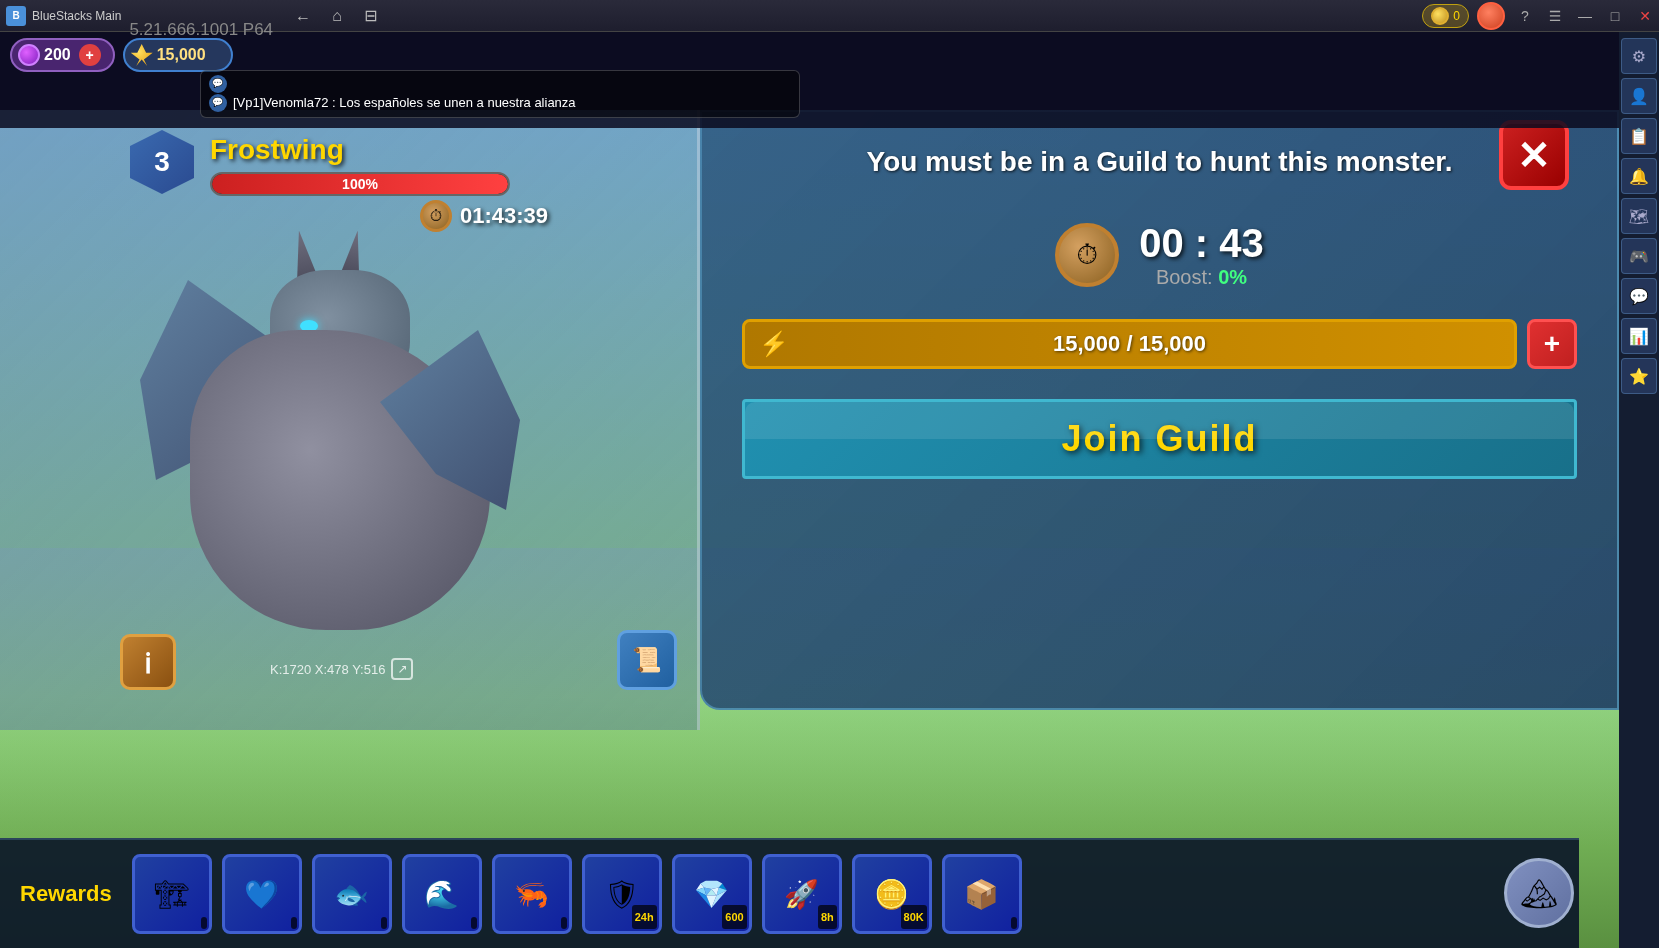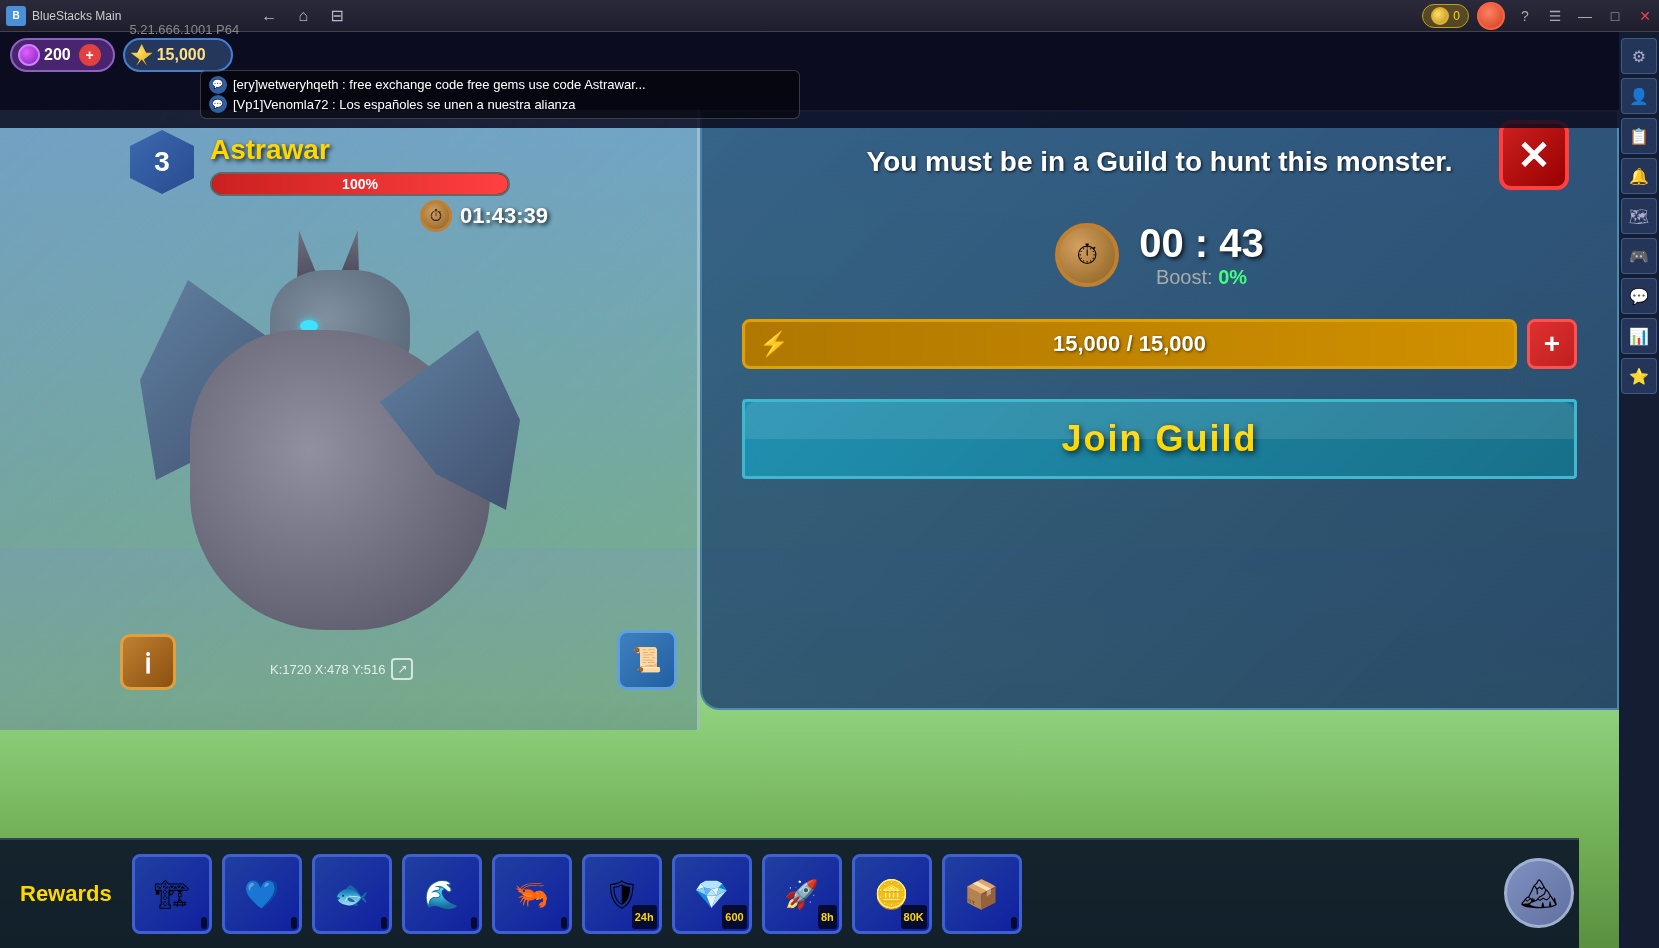--- a/index.html
+++ b/index.html
@@ -567,21 +567,21 @@
       border: 2px solid #ff6040;
       margin-right: 4px;
     }
   </style>
 </head>
 <body>
 
 <div id="titlebar">
   <div class="bs-logo">B</div>
   <span class="title-text">BlueStacks Main</span>
-  <span class="title-text" style="color:#888; margin-left:8px; font-size:13px;margin-top:28px;">5.21.666.1001 P64</span>
+  <span class="title-text" style="color:#888; margin-left:8px; font-size:17px;margin-top:28px;">5.21.666.1001 P64</span>
 
   <div style="display:flex; align-items:center; margin-left:16px; gap:6px;">
     <div class="nav-icon">←</div>
     <div class="nav-icon">⌂</div>
     <div class="nav-icon">⊟</div>
   </div>
 
   <div class="win-controls">
     <div class="titlebar-coin">
       <div class="coin-circle"></div>
@@ -603,21 +603,20 @@
     <div class="resource-add">+</div>
   </div>
   <div class="resource-energy">
     <div class="energy-icon"></div>
     <span class="energy-value">15,000</span>
   </div>
 
   <div class="chat-area">
     <div class="chat-line">
       <div class="chat-icon-bubble">💬</div>
-      <span>[ery]wetweryhqeth : free exchange code free gems use code Astrawar...</span>
     </div>
     <div class="chat-line">
       <div class="chat-icon-bubble">💬</div>
       <span>[Vp1]Venomla72 : Los españoles se unen a nuestra alianza</span>
     </div>
   </div>
 </div>
 
 <div id="right-sidebar">
   <div class="sidebar-icon">⚙</div>
@@ -635,21 +634,21 @@
 
   <div class="bg-columns"></div>
 
   <div id="monster-panel">
 
     <div id="level-badge">
       <span>3</span>
     </div>
 
     <div id="monster-name-area">
-      <div id="monster-name">Astrawar</div>
+      <div id="monster-name">Frostwing</div>
       <div id="hp-bar-container">
         <div id="hp-bar"></div>
         <span id="hp-text">100%</span>
       </div>
     </div>
 
     <div id="monster-timer">
       <div class="timer-icon">⏱</div>
       <span id="monster-timer-text">01:43:39</span>
     </div>

